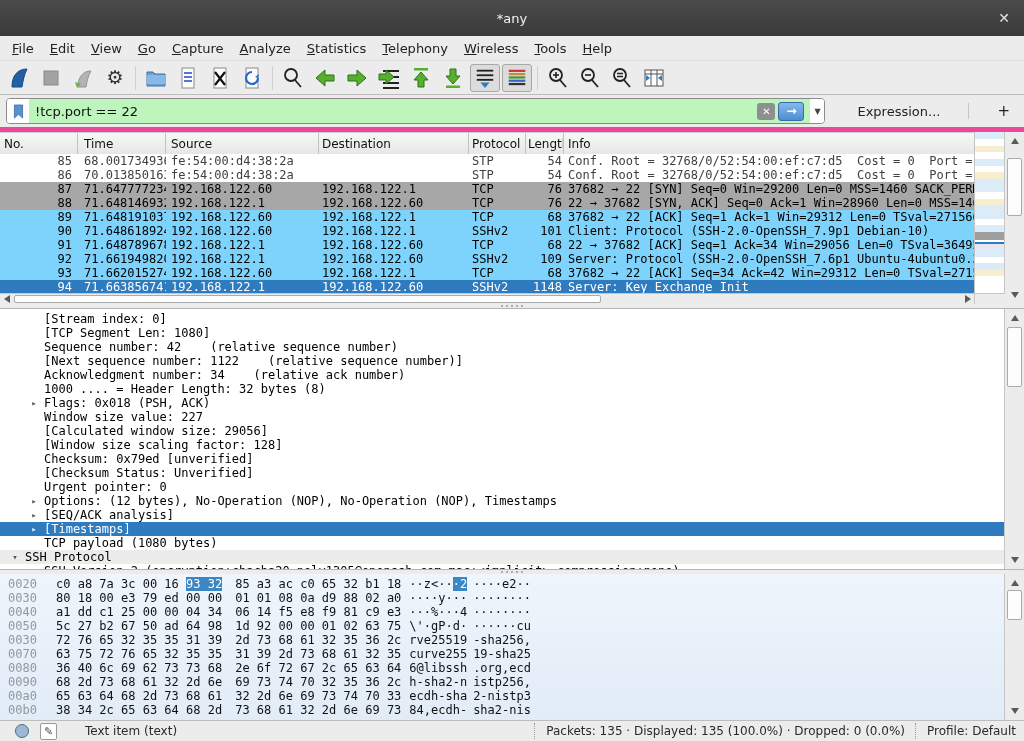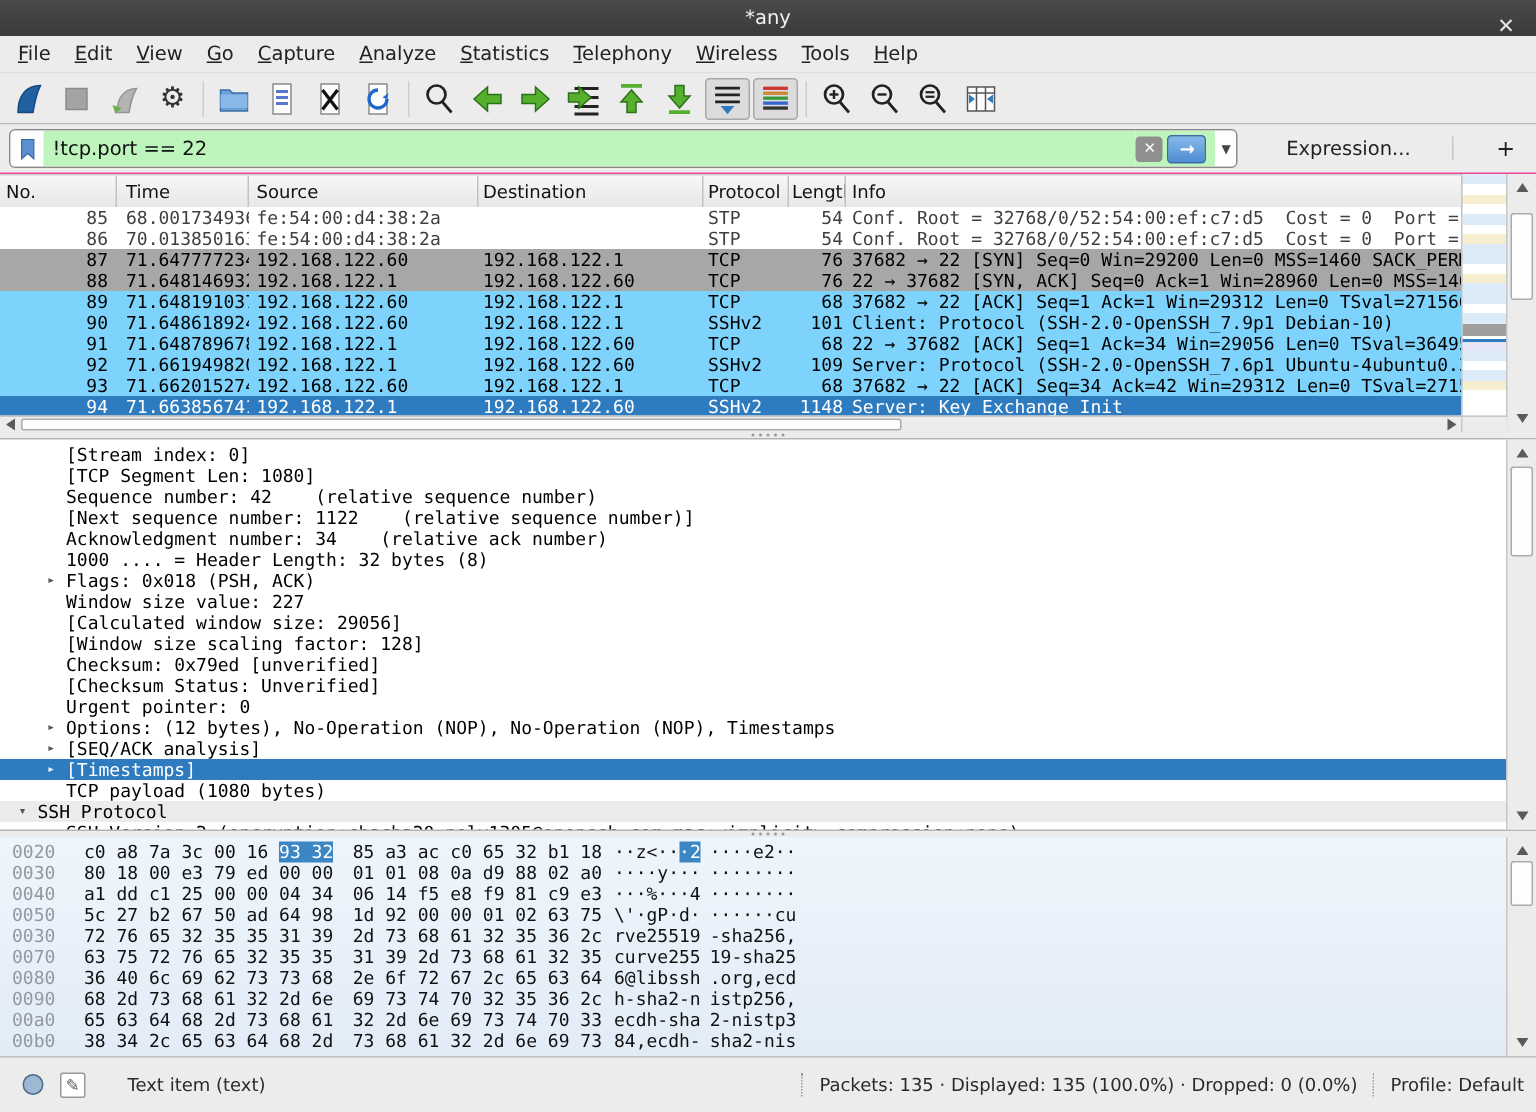--- a/index.html
+++ b/index.html
@@ -2,21 +2,21 @@
 <html><head>
 <meta charset="utf-8">
 <style>
   html,body{margin:0;padding:0;}
   body{width:1024px;height:741px;overflow:hidden;background:#ececec;
        font-family:"DejaVu Sans","Liberation Sans",sans-serif;font-size:13px;color:#1a1a1a;
        -webkit-font-smoothing:antialiased;}
   .col{display:flex;flex-direction:column;width:1024px;height:741px;}
 
   
-  .titlebar{height:24px;background:linear-gradient(#4a4a4a,#3a3a3a);display:flex;align-items:center;
+  .titlebar{height:36px;background:linear-gradient(#4a4a4a,#3a3a3a);display:flex;align-items:center;
             position:relative;flex:0 0 auto;}
   .titlebar .title{flex:1;text-align:center;color:#f0f0f0;font-size:13px;}
   .titlebar .close{position:absolute;right:10px;top:8px;width:20px;height:20px;color:#e4e4e4;
                    font-size:14px;line-height:20px;text-align:center;cursor:default;}
 
   
   .menubar{height:24px;background:#ececec;display:flex;align-items:center;padding-left:4px;
            flex:0 0 auto;border-bottom:1px solid #e0e0e0;}
   .menubar .mi{padding:2px 8px;font-size:13px;color:#222;}
   .menubar .mi::first-letter{text-decoration:underline;}
@@ -24,21 +24,21 @@
   
   .toolbar{height:33px;background:#ececec;border-bottom:1px solid #bdbdbd;display:flex;
            align-items:center;padding-left:4px;gap:2px;flex:0 0 auto;}
   .tbtn{width:30px;height:28px;display:flex;align-items:center;justify-content:center;border-radius:3px;}
   .tbtn svg{display:block;}
   .tbtn.pressed{border:1px solid #a8a8a8;background:#dcdcdc;width:28px;height:26px;}
   .tb-sep{width:1px;height:24px;background:#cfcfcf;margin:0 3px;}
   .gear{font-size:19px;color:#333;line-height:1;}
 
   
-  .filterbar{height:32px;background:#ececec;border-bottom:1px solid #ec4899;display:flex;
+  .filterbar{height:32px;background:#ececec;border-bottom:5px solid #ec4899;display:flex;
              align-items:center;padding:0 6px;flex:0 0 auto;gap:18px;}
   .fwrap{flex:1;height:24px;border:1px solid #8a8a8a;border-radius:4px;background:#fff;
          display:flex;align-items:center;overflow:hidden;}
   .fbook{width:22px;height:100%;display:flex;align-items:center;justify-content:center;background:#fff;}
   .ffield{flex:1;height:100%;background:#bdf5bd;display:flex;align-items:center;padding-left:6px;
           font-size:13px;color:#111;}
   .fclear{width:18px;height:17px;background:#8f8f8f;border-radius:3px;color:#fff;font-size:10px;
           display:flex;align-items:center;justify-content:center;margin-right:3px;}
   .fapply{width:24px;height:17px;background:linear-gradient(#85b9ec,#4e8dd2);border:1px solid #3a6aa8;
           border-radius:3px;color:#fff;display:flex;align-items:center;justify-content:center;

